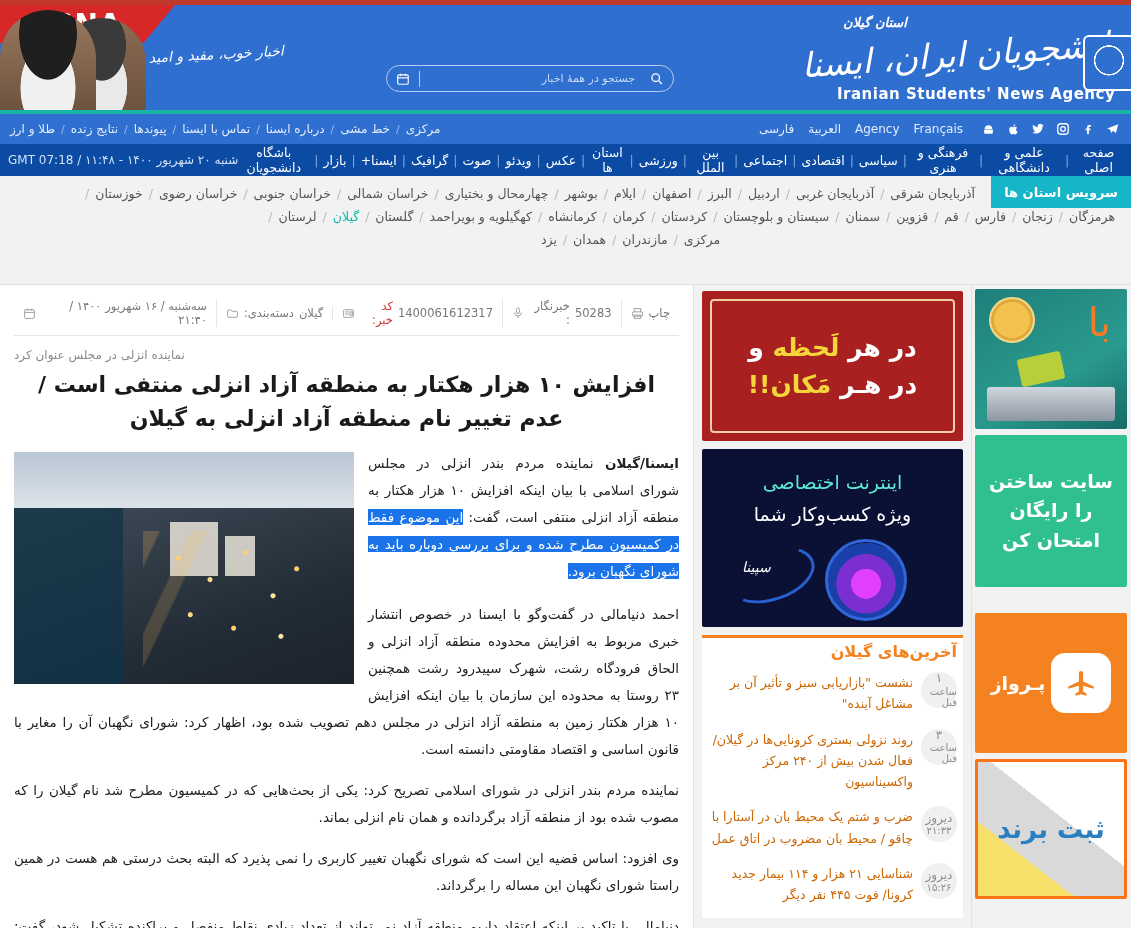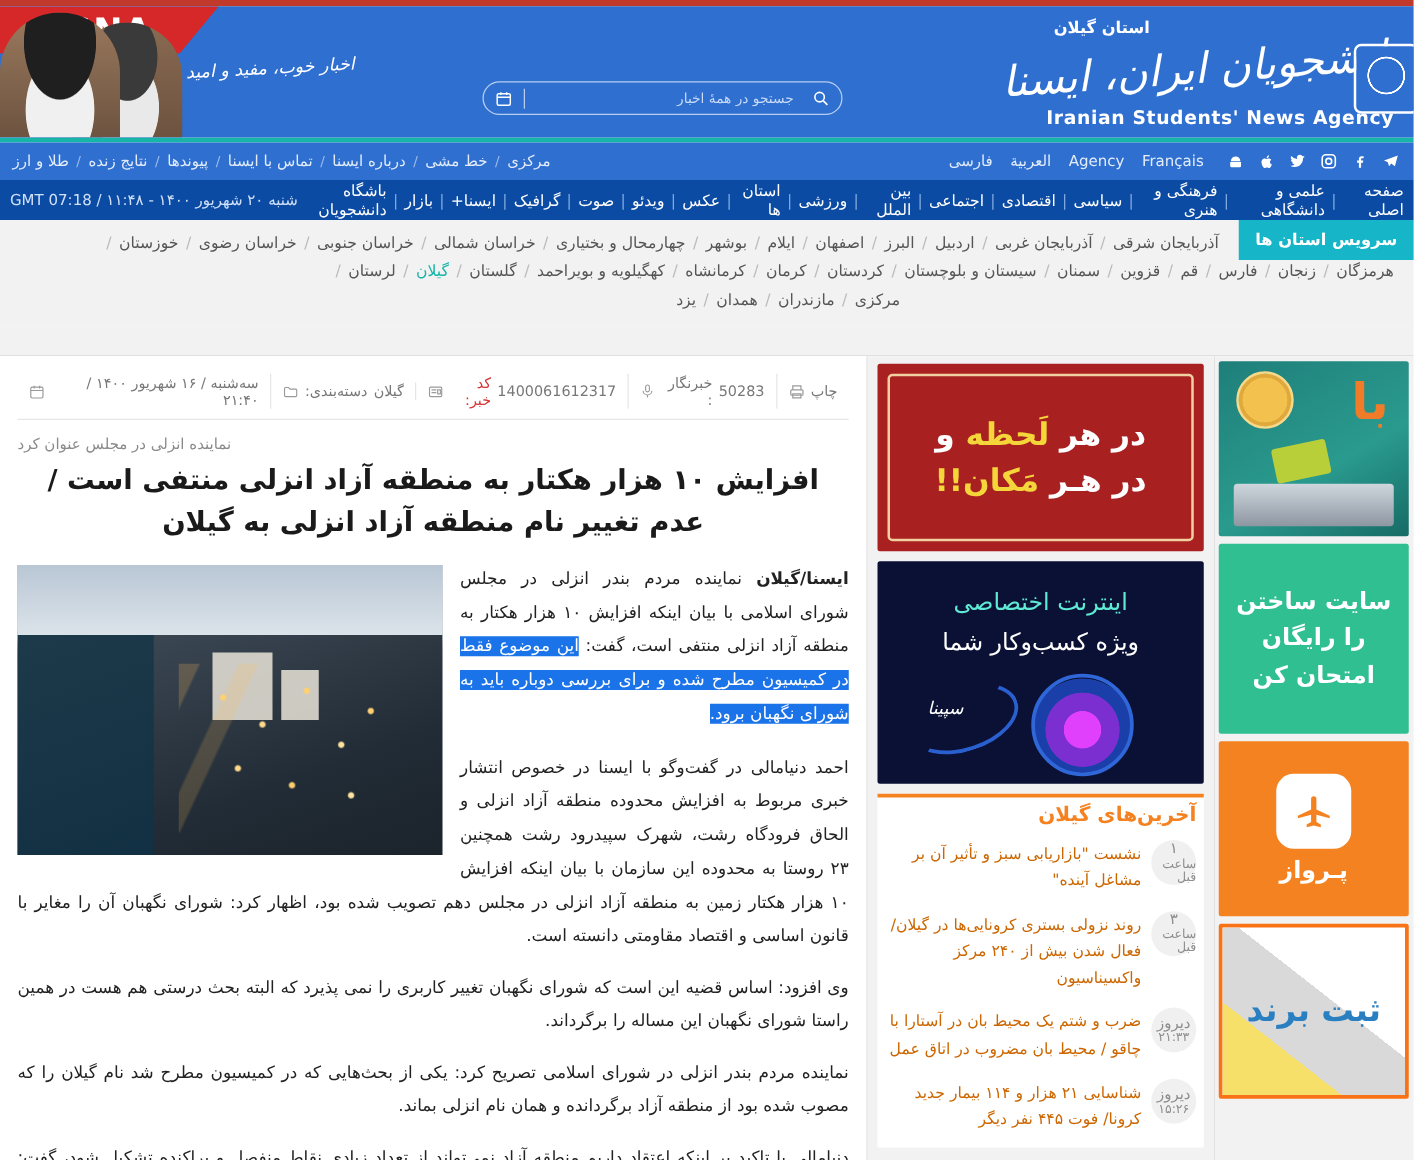--- a/index.html
+++ b/index.html
@@ -34,21 +34,21 @@
     display: flex; align-items: center; justify-content: center;
     direction: ltr;
     clip-path: polygon(0 0, 100% 0, 82% 100%, 0 100%);
   }
   .logo-wrap {
     position: absolute; top: 4px; right: 0; left: auto;
     width: 340px; height: 100px;
   }
   .logo-prov {
     position: absolute; top: 6px; left: 52px;
-    color: #fff; font-size: 13px; font-weight: bold;
+    color: #fff; font-size: 13px; font-weight: bold; font-style: italic;
   }
   .logo-script {
     position: absolute; top: 20px; left: 10px;
     color: #fff; font-size: 34px;
     font-family: "DejaVu Serif", "Liberation Serif", serif;
     font-style: italic;
     white-space: nowrap;
     transform: rotate(-4deg);
   }
   .logo-en {
@@ -144,21 +144,21 @@
   .util-links .sep { color: #9dbcec; font-size: 11px; }
 
   
   .main-menu {
     height: 32px; background: #0b4ba3;
     display: flex; align-items: center;
     padding: 0 8px;
     color: #fff; font-size: 12.5px;
   }
   .menu-items { display: flex; align-items: center; gap: 5px; }
-  .menu-items a { color: #ffffff; text-decoration: none; font-size: 12.5px; }
+  .menu-items a { color: #ffffff; text-decoration: none; font-size: 12.5px; text-align: center; }
   .menu-items .sep { color: #7fa8e0; }
   .menu-date { margin-right: auto; color: #cfe0f8; font-size: 12px; white-space: nowrap; }
 
   
   .prov-wrap { background: #f2f2f2; position: relative; padding: 0 0 10px 0; }
   .prov-head {
     position: absolute; top: 0; right: 0;
     width: 140px; height: 32px; background: #16b5c8;
     color: #fff; font-size: 13px; font-weight: bold;
     display: flex; align-items: center; justify-content: center;
@@ -193,21 +193,21 @@
     border-left: 1px solid #e2e2e2;
   }
   .ad-card { width: 152px; border-radius: 2px; overflow: hidden; position: relative; }
   .ad-bank {
     height: 140px;
     background: linear-gradient(150deg, #1f7f7a, #2a9a8e 60%, #166b66);
     position: relative;
   }
   .ad-bank .ba {
     position: absolute; top: 10px; right: 16px;
-    color: #f07c2a; font-size: 40px; font-weight: bold;
+    color: #f07c2a; font-size: 40px; font-weight: normal;
   }
   .ad-bank .seal {
     position: absolute; top: 8px; left: 14px;
     width: 46px; height: 46px; border-radius: 50%;
     background: radial-gradient(circle, #f2c14e 0 60%, #e0a93c 61%);
     border: 2px solid #f6d98a;
   }
   .ad-bank .laptop {
     position: absolute; bottom: 8px; left: 12px; right: 12px; height: 34px;
     background: linear-gradient(#cfd6dd, #8d97a2);
@@ -219,22 +219,23 @@
     transform: rotate(-12deg);
   }
   .ad-green {
     height: 152px; background: #2fbf91;
     display: flex; flex-direction: column; align-items: center; justify-content: center;
     color: #fff; font-size: 19px; font-weight: bold; line-height: 1.55;
     text-align: center;
   }
   .ad-orange {
     height: 140px; background: #f58220;
-    display: flex; flex-direction: column; align-items: center; justify-content: center;
+    display: flex; flex-direction: row; align-items: center; justify-content: center;
     gap: 6px;
+    margin-top: 20px;
   }
   .ad-orange .plane-box {
     width: 60px; height: 60px; background: #fff; border-radius: 14px;
     display: flex; align-items: center; justify-content: center;
     color: #f58220; font-size: 36px;
   }
   .ad-orange .lbl { color: #fff; font-size: 19px; font-weight: bold; letter-spacing: 2px; }
   .ad-brand {
     height: 140px; background: #fff; border: 3px solid #f97316; position: relative;
     display: flex; align-items: center; justify-content: center;
@@ -754,18 +755,18 @@
         <div class="bld b1"></div>
         <div class="bld b2"></div>
         <div class="lights"></div>
       </div>
 
       <p class="para p1">
         <span class="lead-src">ایسنا/گیلان</span><span> نماینده مردم بندر انزلی در مجلس شورای اسلامی با بیان اینکه افزایش ۱۰ هزار هکتار به منطقه آزاد انزلی منتفی است، گفت: </span><span class="sel">این موضوع فقط در کمیسیون مطرح شده و برای بررسی دوباره باید به شورای نگهبان برود.</span>
       </p>
 
       <p class="para">احمد دنیامالی در گفت‌وگو با ایسنا در خصوص انتشار خبری مربوط به افزایش محدوده منطقه آزاد انزلی و الحاق فرودگاه رشت، شهرک سپیدرود رشت همچنین ۲۳ روستا به محدوده این سازمان با بیان اینکه افزایش ۱۰ هزار هکتار زمین به منطقه آزاد انزلی  در مجلس دهم تصویب شده بود، اظهار کرد: شورای نگهبان آن را مغایر با قانون اساسی و اقتصاد مقاومتی دانسته است.</p>
+      <p class="para">نماینده مردم بندر انزلی در شورای اسلامی تصریح کرد: یکی از بحث‌هایی که در کمیسیون مطرح شد نام گیلان را که مصوب شده بود از منطقه آزاد برگردانده و همان نام انزلی بماند.</p>
       <p class="para">وی افزود: اساس قضیه این است که شورای نگهبان تغییر کاربری را نمی پذیرد که البته بحث درستی هم هست در همین راستا شورای نگهبان این مساله را برگرداند.</p>
-      <p class="para">نماینده مردم بندر انزلی در شورای اسلامی تصریح کرد: یکی از بحث‌هایی که در کمیسیون مطرح شد نام گیلان را که مصوب شده بود از منطقه آزاد برگردانده و همان نام انزلی بماند.</p>
       <p class="para">دنیامالی با تاکید بر اینکه اعتقاد داریم منطقه آزاد نمی‌تواند از تعداد زیادی نقاط منفصل و پراکنده تشکیل شود، گفت: الان بیش از ۲ هزار هکتار اراضی که قبلاً بوده همچنان بدون فعالیت در منطقه آزاد مانده و مورد استفاده قرار نگرفته است.</p>
     </div>
   </div>
 </div>
 
 </body></html>

